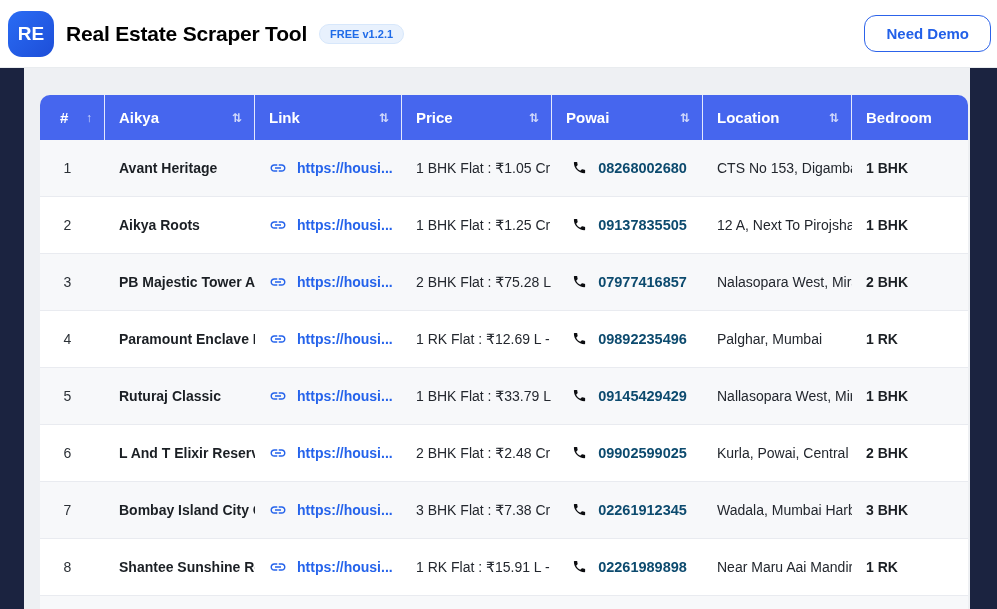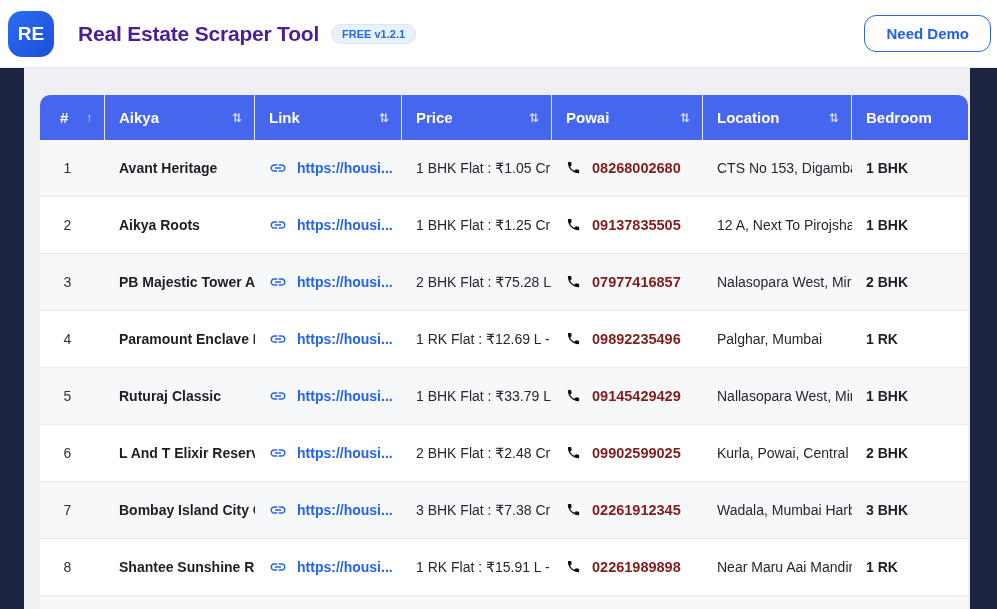--- a/index.html
+++ b/index.html
@@ -4,26 +4,26 @@
 <style>
   * { margin:0; padding:0; box-sizing:border-box; }
   html,body { width:997px; height:609px; overflow:hidden;
     font-family:"Liberation Sans","DejaVu Sans",sans-serif; background:#fff; }
   .app { width:997px; height:609px; overflow:hidden; }
 
   
   .topbar { height:68px; background:#fff; display:flex; align-items:center;
     justify-content:space-between; padding:0 6px 0 8px;
     border-bottom:1px solid #e9ecef; box-shadow:0 1px 2px rgba(16,24,40,.04); }
-  .brand { display:flex; align-items:center; gap:24px; }
+  .brand { display:flex; align-items:center; gap:12px; }
   .logo { width:46px; height:46px; border-radius:14px; flex:0 0 46px;
     background:linear-gradient(135deg,#2a6cf4,#1d4ed8); color:#fff;
     font-size:19px; font-weight:700; display:flex; align-items:center; justify-content:center; }
   .title-row { display:flex; align-items:center; gap:12px; }
-  .page-title { font-size:21px; font-weight:700; color:#4c1d95; letter-spacing:-.2px; }
+  .page-title { font-size:21px; font-weight:700; color:#000000; letter-spacing:-.2px; }
   .badge { font-size:11px; font-weight:700; color:#1f6be8; background:#e8f1fd;
     border:1px solid #d7e7fb; padding:3px 10px; border-radius:10px; white-space:nowrap; }
   .subtitle { font-size:13px; color:#8b939c; margin-top:4px; }
   .actions { display:flex; align-items:flex-start; gap:17px; }
   .btn { font-family:inherit; font-size:15px; font-weight:600; border-radius:12px; cursor:pointer; }
   .btn.outline { background:#fff; color:#2260e8; border:1.5px solid #2c63ea; padding:9px 21px; }
   .btn.solid { background:linear-gradient(90deg,#2563eb,#4f46e5); color:#fff;
     border:none; padding:10px 24px; }
 
   
@@ -44,21 +44,21 @@
   .sort-icon { color:rgba(255,255,255,.75); font-size:12px; line-height:1; }
   tbody td { height:57px; font-size:14px; color:#23272e; padding:0 10px 0 14px;
     white-space:nowrap; overflow:hidden; border-bottom:1px solid #e9ebf0;
     background:#fff; vertical-align:middle; }
   tbody tr:nth-child(odd) td { background:#f7f8fa; }
   td.c-num { text-align:center; padding-left:0; color:#2b3036; }
   td.c-name { font-weight:700; color:#1b1f24; }
   td.c-link { color:#2563eb; font-weight:600;text-align:right; }
   td.c-link svg { vertical-align:-4px; margin-right:10px; }
   td.c-link .link-text { vertical-align:0; }
-  td.c-phone { color:#7f1d1d; font-weight:600; font-size:14.5px; }
+  td.c-phone { color:#0c4a6e; font-weight:600; font-size:14.5px;text-align:center; }
   td.c-phone svg { vertical-align:-2px; margin-right:11px; }
   td.c-loc { color:#23272e; }
   td.c-bed { font-weight:600; color:#1b1f24; }
 </style>
 </head>
 <body>
 
 <div class="app">
 
   <header class="topbar">

